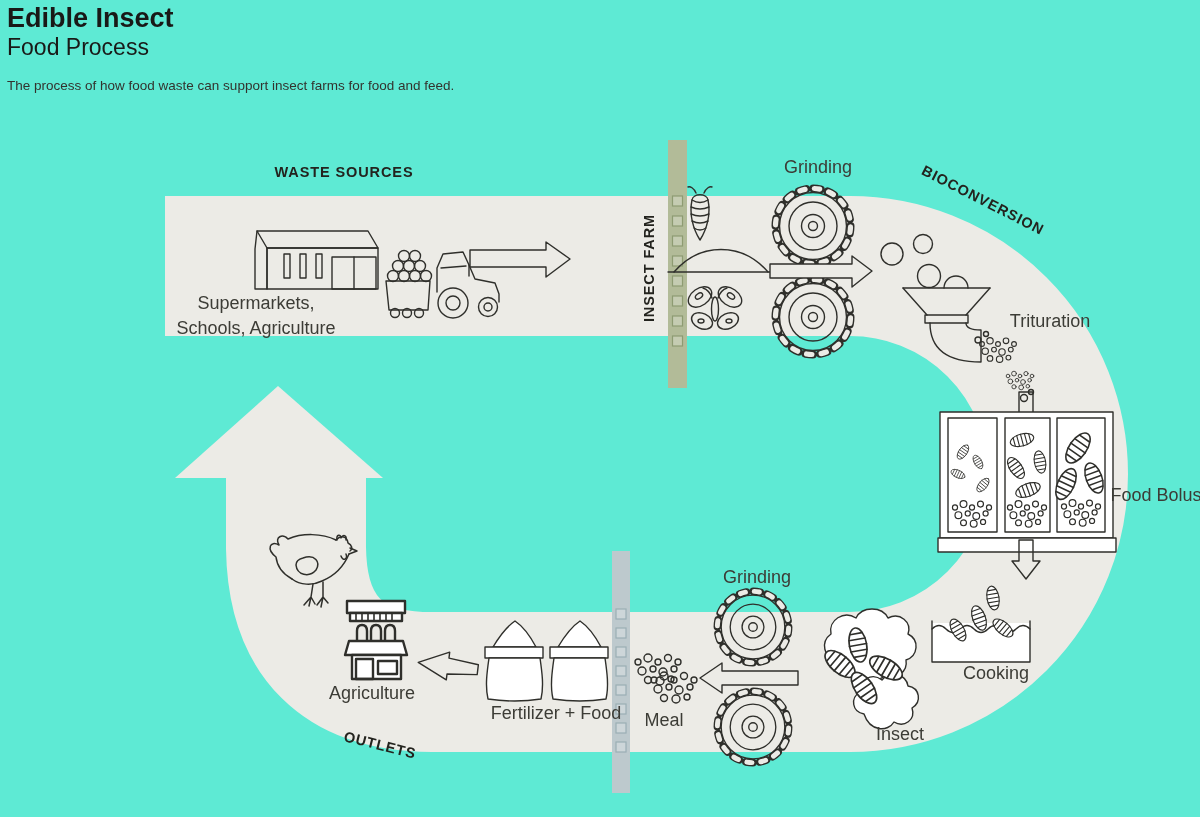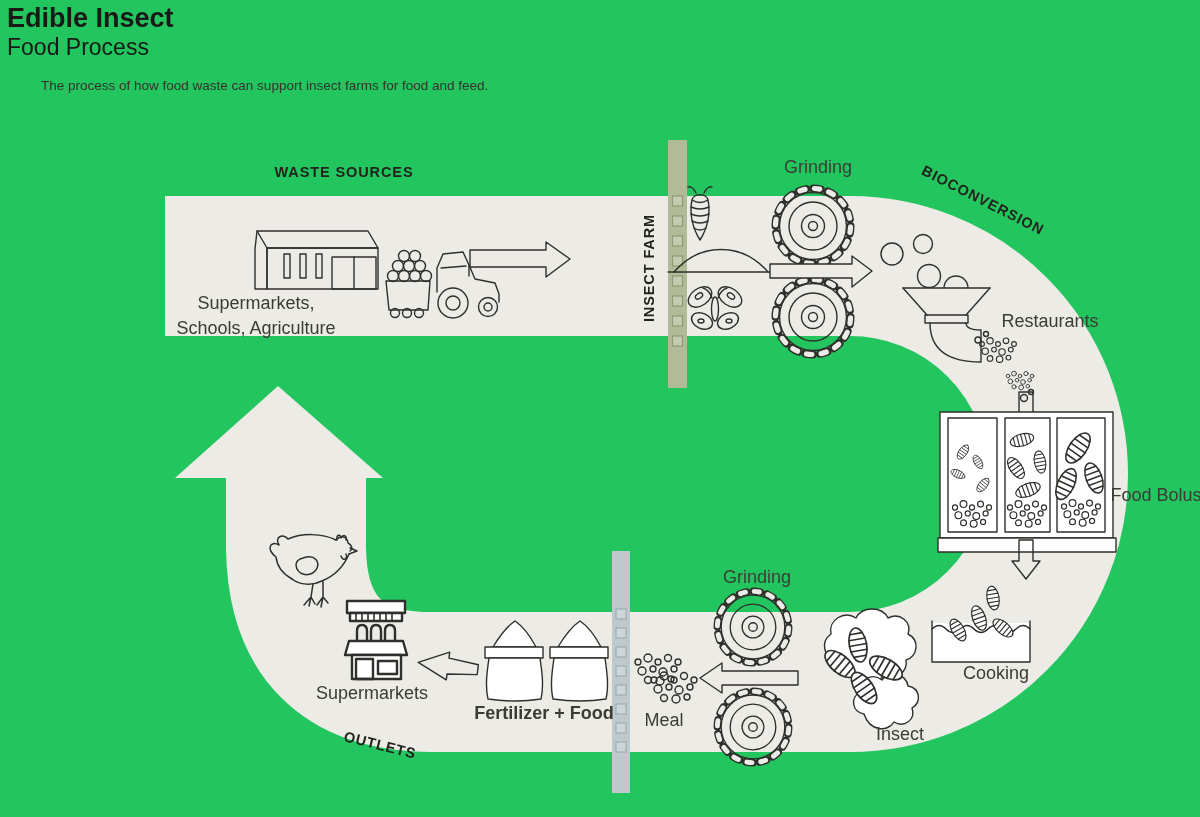--- a/index.html
+++ b/index.html
@@ -1,22 +1,22 @@
 <!DOCTYPE html>
 <html><head>
 <meta charset="utf-8">
 <style>
   html,body{margin:0;padding:0;background:#fff;}
-  .stage{position:relative;width:1200px;height:817px;background:#22c55e;overflow:hidden;
+  .stage{position:relative;width:1200px;height:817px;background:#5eead4;overflow:hidden;
          font-family:"Liberation Sans",sans-serif;color:#2f2f2b;}
   .stage svg{position:absolute;left:0;top:0;}
   .titleblock{position:absolute;left:7px;top:2px;}
   .title1{font-size:27px;font-weight:700;color:#191917;line-height:1.2;}
   .title2{font-size:23px;font-weight:400;color:#191917;line-height:1.2;}
-  .subtitle{font-size:13.5px;color:#33332e;margin-top:16px;margin-left:34px;}
+  .subtitle{font-size:13.5px;color:#33332e;margin-top:16px;}
   .hdr{position:absolute;font-size:14.5px;font-weight:600;letter-spacing:0.9px;color:#23231e;white-space:nowrap;}
   .lbl{position:absolute;font-size:18px;font-weight:400;color:#3c3c36;white-space:nowrap;text-align:center;line-height:1.4;}
   .wrap{white-space:normal;}
   .toothfill{stroke:#ECEBE6 !important;}
 </style>
 </head>
 <body>
 
 <div class="stage">
 
@@ -284,22 +284,22 @@
     <div class="subtitle">The process of how food waste can support insect farms for food and feed.</div>
   </div>
 
   <div class="hdr" style="left:344px;top:172px;transform:translate(-50%,-50%);">WASTE SOURCES</div>
   <div class="hdr" style="left:649px;top:268px;transform:translate(-50%,-50%) rotate(-90deg);">INSECT FARM</div>
   <div class="hdr" style="left:983px;top:200px;transform:translate(-50%,-50%) rotate(27deg);">BIOCONVERSION</div>
   <div class="hdr" style="left:380px;top:745px;transform:translate(-50%,-50%) rotate(14deg);">OUTLETS</div>
 
   <div class="lbl wrap" style="left:166px;top:291px;width:180px;text-align:center;">Supermarkets, Schools, Agriculture</div>
   <div class="lbl" style="left:818px;top:168px;transform:translate(-50%,-50%);">Grinding</div>
-  <div class="lbl" style="left:1050px;top:322px;transform:translate(-50%,-50%);">Restaurants</div>
+  <div class="lbl" style="left:1050px;top:322px;transform:translate(-50%,-50%);">Trituration</div>
   <div class="lbl" style="left:1156px;top:496px;transform:translate(-50%,-50%);">Food Bolus</div>
   <div class="lbl" style="left:996px;top:674px;transform:translate(-50%,-50%);">Cooking</div>
   <div class="lbl" style="left:900px;top:735px;transform:translate(-50%,-50%);">Insect</div>
   <div class="lbl" style="left:757px;top:578px;transform:translate(-50%,-50%);">Grinding</div>
   <div class="lbl" style="left:664px;top:721px;transform:translate(-50%,-50%);">Meal</div>
-  <div class="lbl" style="left:544px;top:714px;transform:translate(-50%,-50%);font-weight:bold;">Fertilizer + Food</div>
-  <div class="lbl" style="left:372px;top:694px;transform:translate(-50%,-50%);">Supermarkets</div>
+  <div class="lbl" style="left:556px;top:714px;transform:translate(-50%,-50%);">Fertilizer + Food</div>
+  <div class="lbl" style="left:372px;top:694px;transform:translate(-50%,-50%);">Agriculture</div>
 
 </div>
 
 </body></html>

